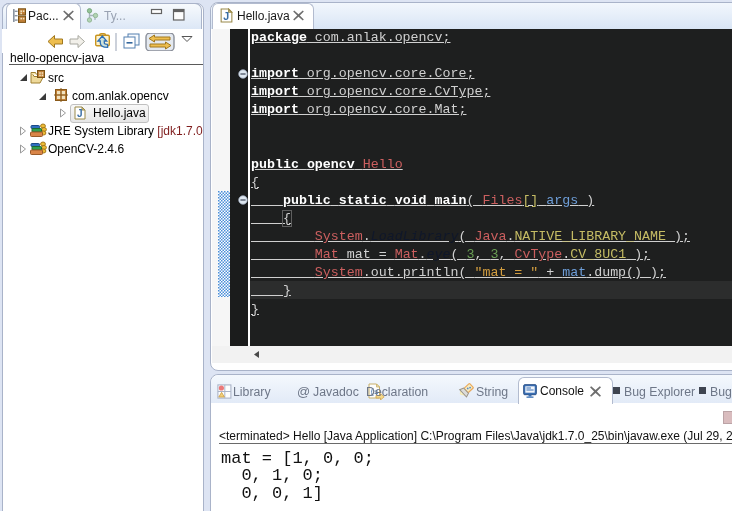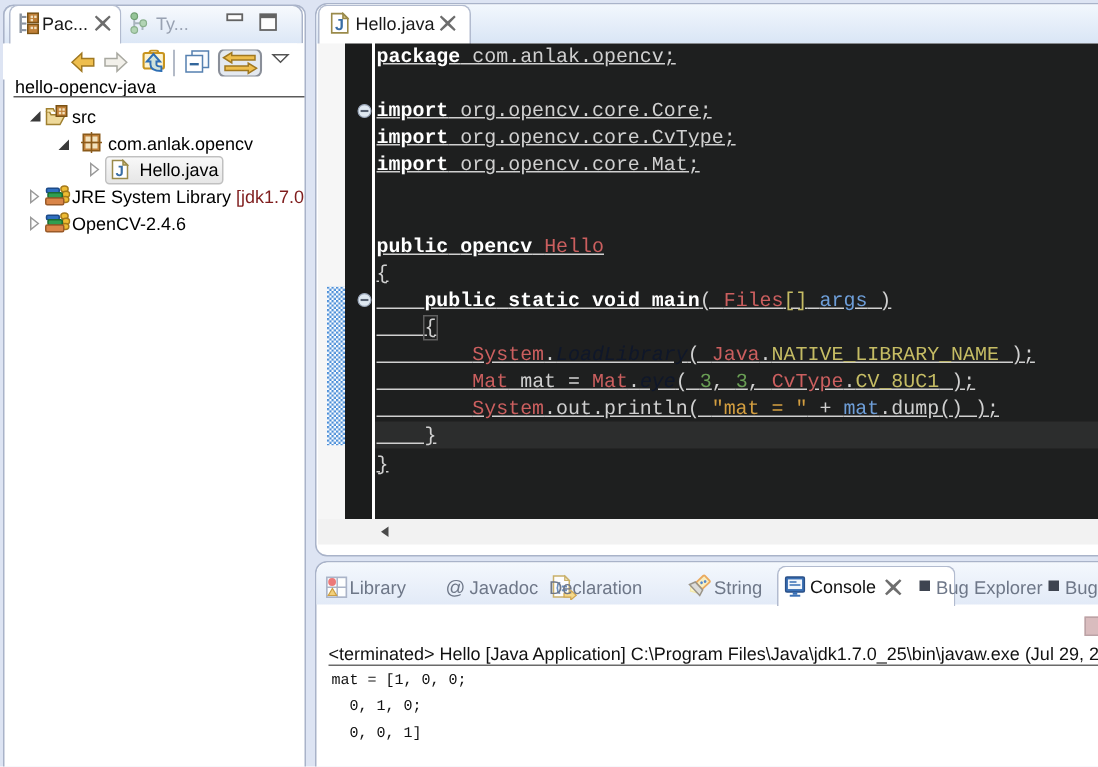--- a/index.html
+++ b/index.html
@@ -37,25 +37,25 @@
 .vr{color:#6e9ed8;}
 .st{color:#d39e40;}
 .it{font-style:italic;color:#0f172a;}
 .bb{outline:1px solid #5f5f5f;}
 
 #hscroll{left:212px;top:346px;width:528px;height:17px;background:#f2f2f2;}
 
 #bpanel{left:210px;top:374px;width:530px;height:145px;background:#fff;border:1px solid #a9b3c9;border-radius:8px 0 0 0;box-sizing:border-box;}
 #bhead{left:211px;top:375px;width:529px;height:28px;background:linear-gradient(#f4f8fd,#e2eaf7);border-radius:8px 0 0 0;}
 .btab{font-size:12.3px;color:#6e7788;white-space:nowrap;}
-#ctab{left:518px;top:377px;width:93px;height:26px;padding-left:24px;}
+#ctab{left:518px;top:377px;width:93px;height:26px;}
 #ctab .lbl{left:21px;top:6px;font-size:12px;color:#111;}
 #termline{left:219px;top:429px;font-size:12px;color:#111;white-space:nowrap;}
 #termborder{left:219px;top:443px;width:521px;height:1.4px;background:#6a6a6a;}
-.con{position:absolute;left:221px;font-family:"Liberation Mono",monospace;font-size:10px;color:#111;white-space:pre;}
+.con{position:absolute;left:221px;font-family:"Liberation Mono",monospace;font-size:17px;color:#111;white-space:pre;}
 #tbtn{left:723px;top:411px;width:11px;height:11px;background:#d9bcbe;border:1px solid #bba3a6;}
 svg{display:block;}
 </style></head>
 <body>
 
 <div class="abs" id="lpanel"></div>
 <div class="abs" id="lhead"></div>
 <div class="abs tabact" id="ltab1">
     <div class="abs lbl">Pac...</div>
   </div>

